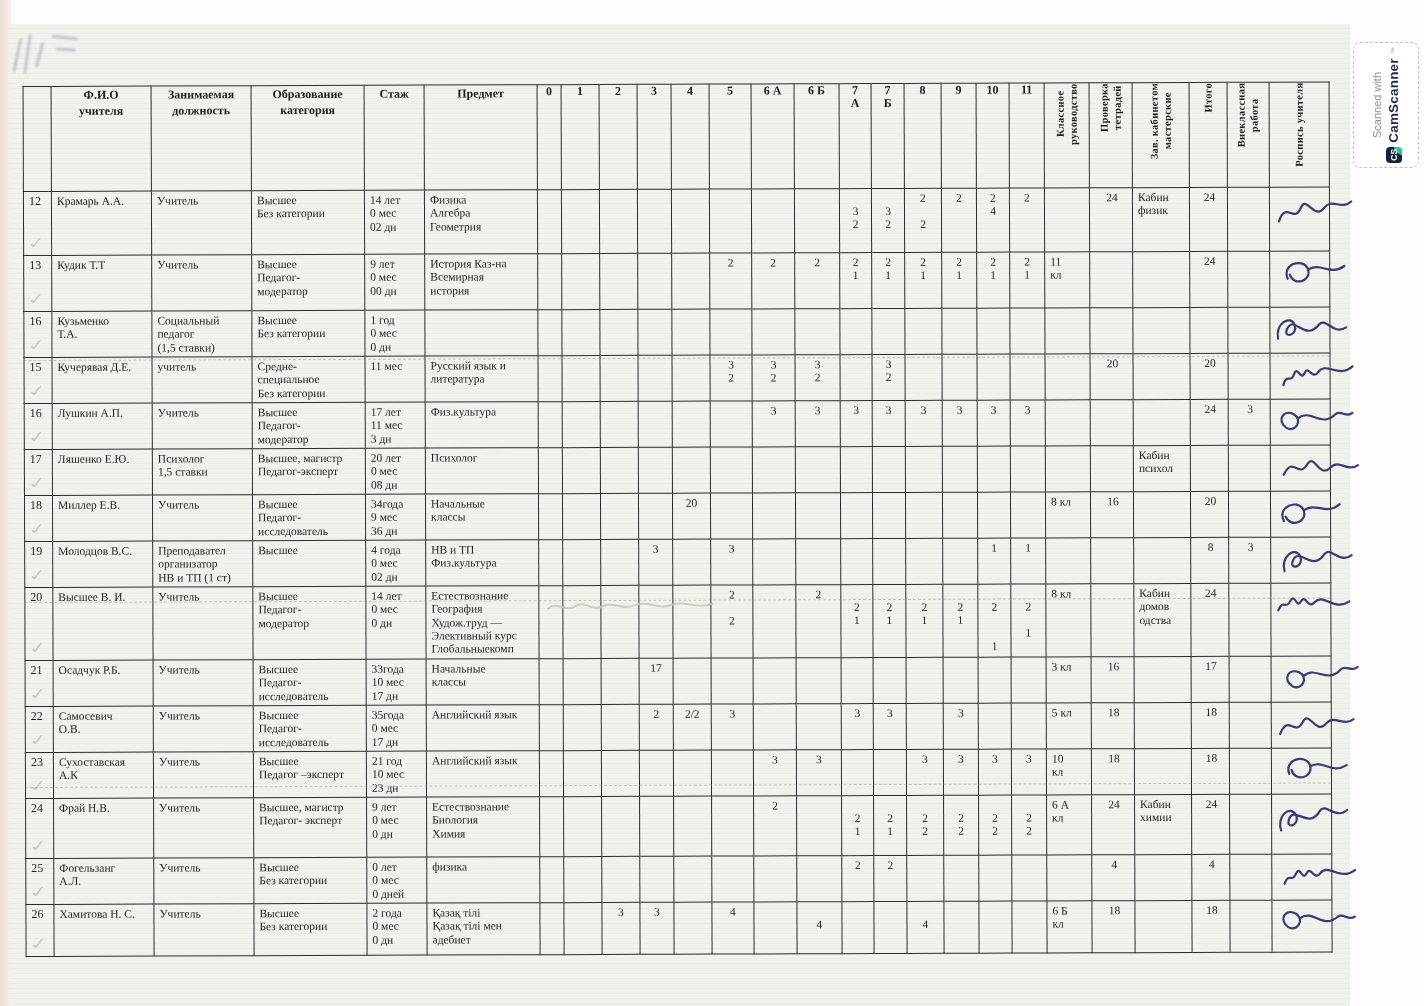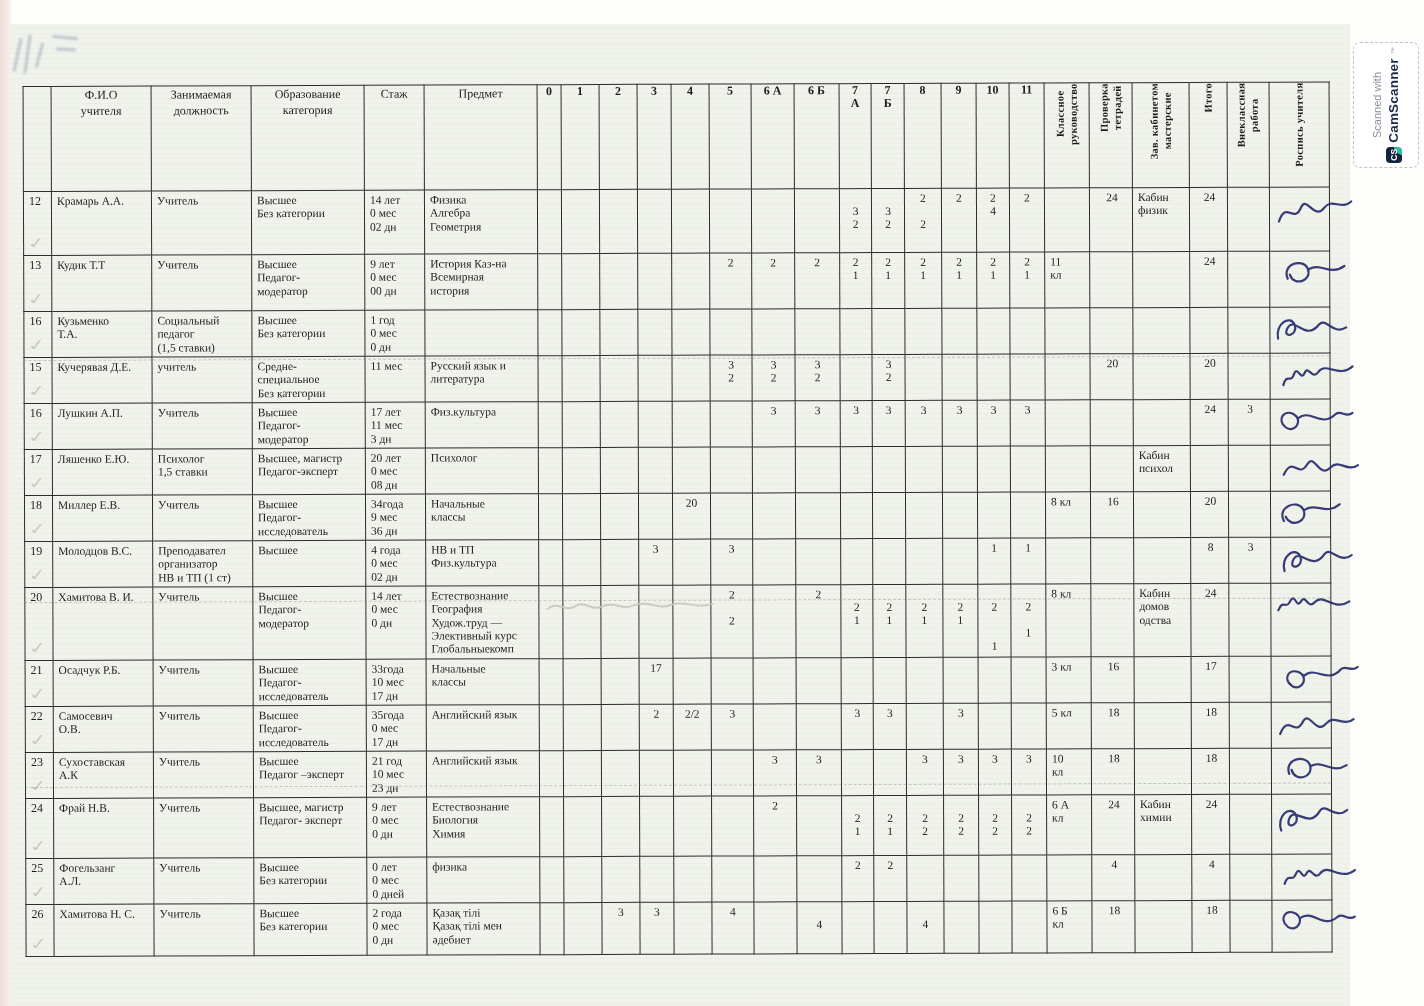--- a/index.html
+++ b/index.html
@@ -16,21 +16,21 @@
   .paper::before { content:""; position:absolute; inset:0;
     background:repeating-linear-gradient(to bottom, rgba(255,255,255,0) 0 4px, rgba(150,158,140,.06) 4px 5px);
     pointer-events:none; }
 
   .sheet-content { position:absolute; left:0; top:0; width:1424px; height:1006px; transform:rotate(-0.2deg); transform-origin:600px 500px; }
 
   table.doc { position:absolute; left:24px; top:84px; width:1306px; border-collapse:collapse; table-layout:fixed;
     color:#1d1d1d; }
   table.doc th, table.doc td { border:1.5px solid #2c2c2c; vertical-align:top; padding:0; overflow:visible; }
 
-  th.main { font-weight:normal; font-size:12px; text-align:center; vertical-align:middle; white-space:pre-line; line-height:1.35; }
+  th.main { font-weight:bold; font-size:12px; text-align:center; vertical-align:middle; white-space:pre-line; line-height:1.35; }
   th.cls  { font-weight:bold; font-size:12px; text-align:center; vertical-align:top; padding-top:4px; white-space:pre-line; line-height:1.1; }
   th.vert { vertical-align:middle; text-align:center; }
   th.vert .vt { display:inline-block; writing-mode:vertical-rl; transform:rotate(180deg);
     font-weight:bold; font-size:10.5px; white-space:pre-line; line-height:1.25; letter-spacing:.3px; }
 
   td .val { display:block; white-space:pre-line; font-size:11.5px; line-height:1.16; padding:3px 3px 2px 5px; }
   td.num { position:relative;margin-left:24px; }
   td.num .val { font-size:12px; padding-left:5px; }
   td.num .pencil { position:absolute; left:6px; bottom:3px; font-size:15px;
     color:rgba(115,120,104,.30); transform:scaleX(1.5) rotate(-10deg); }
@@ -872,21 +872,21 @@
                 <path class="sig-path" d="M6 28 C2 14, 16 4, 21 14 C25 24, 10 28, 14 18 C20 4, 32 30, 44 12 C50 4, 58 22, 70 13"></path>
               </svg>
         </td>
       </tr>
           <tr style="height: 73px;">
         <td class="num">
               <span class="val">20</span>
               <span class="pencil">✓</span>
             </td>
         <td>
-              <span class="val">Хамитова В. И.</span>
+              <span class="val">Высшее В. И.</span>
             </td>
         <td>
               <span class="val">Учитель</span>
             </td>
         <td>
               <span class="val">Высшее
 Педагог-
 модератор</span>
             </td>
         <td>

